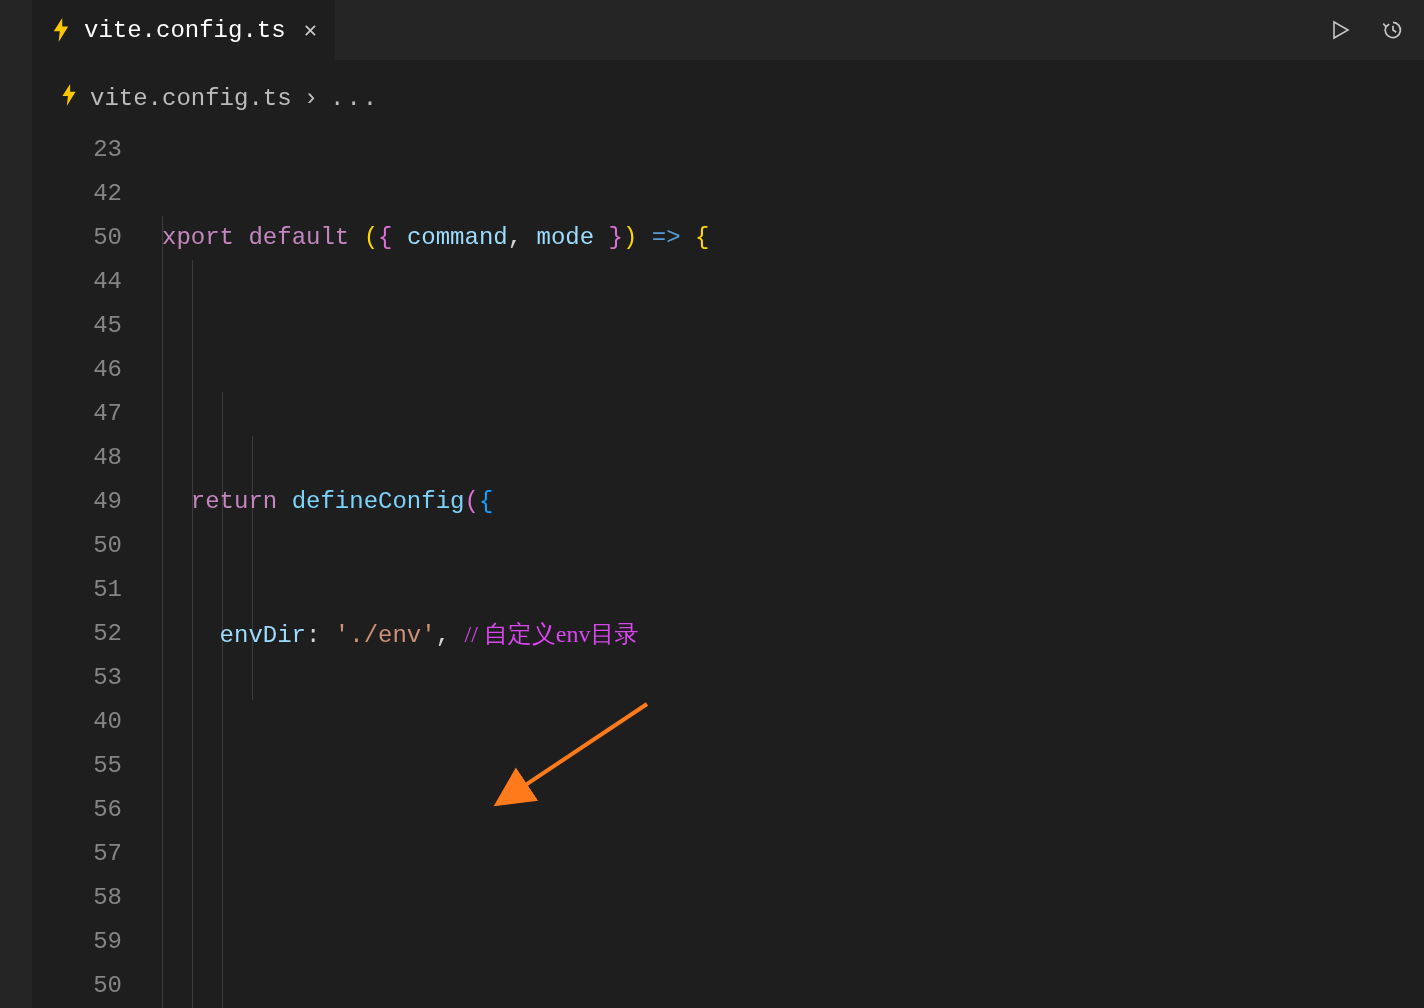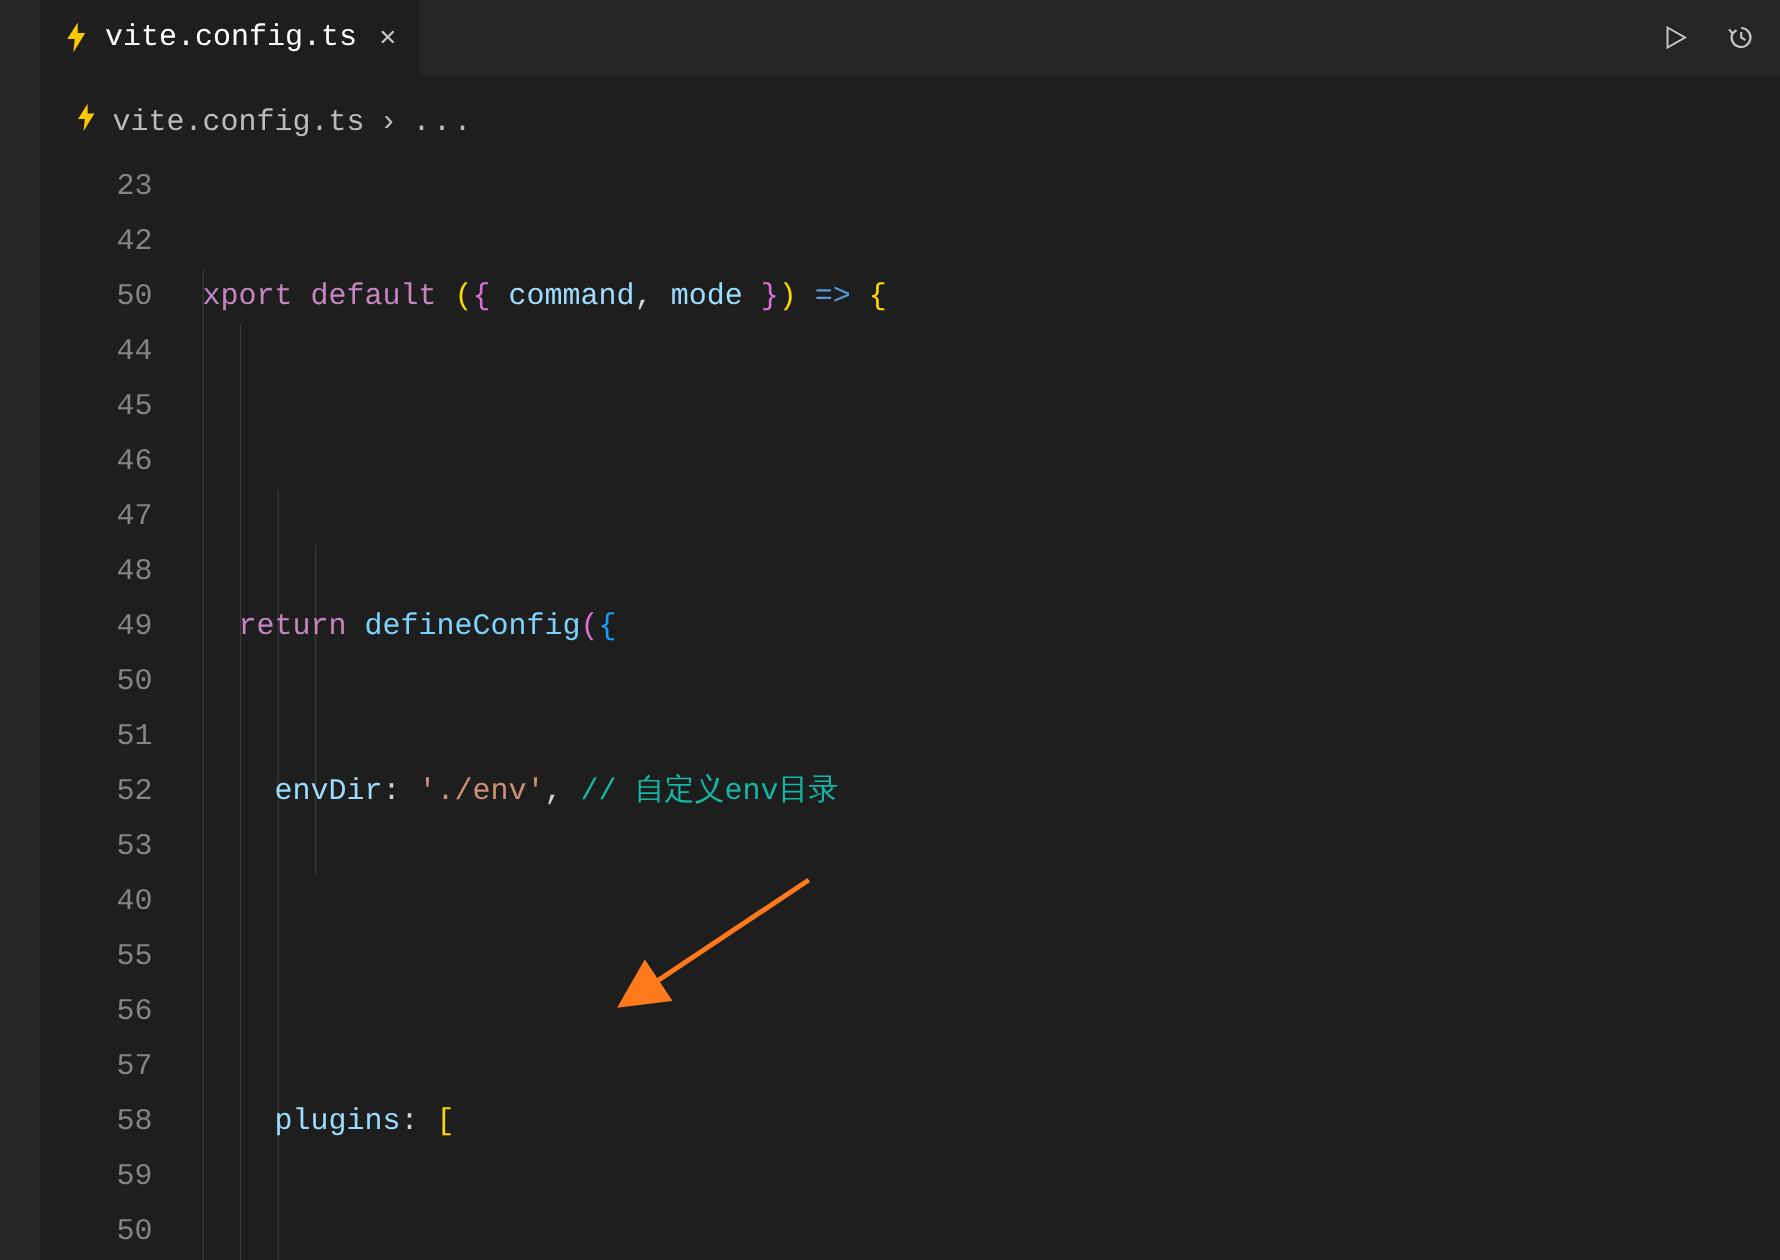--- a/index.html
+++ b/index.html
@@ -106,21 +106,21 @@
     top:0;
     width:1px;
     background:#3b3b3b;
   }
 
   
   .kw   { color:#c586c0;text-align:center; }  
   .fn   { color:#7dd3fc; }  
   .prop { color:#9cdcfe;font-family:Liberation Mono, monospace; }  
   .str  { color:#ce9178;text-align:right; }  
-  .cmt  { color:#14b8a6; }  
+  .cmt  { color:#d946ef;font-family:Liberation Serif, serif; }  
   .punc { color:#d4d4d4; }
   .brkt { color:#ffd700; }  
   .brkt2{ color:#179fff; }  
   .brkt3{ color:#da70d6; }  
   .var  { color:#9cdcfe; }
   .arrow{ color:#569cd6; }
 
   .overlay-arrow {
     position:absolute;
     pointer-events:none;
@@ -197,21 +197,20 @@
   <div class="indent-guide" style="left:160px; top:132px; height:748px;"></div>
   <div class="indent-guide" style="left:190px; top:264px; height:616px;"></div>
   <div class="indent-guide" style="left:220px; top:308px; height:264px;"></div>
 
   <div class="code">
     <div class="line"><span class="kw">xport</span><span class="punc"> </span><span class="kw">default</span><span class="punc"> </span><span class="brkt">(</span><span class="brkt3">{</span><span class="punc"> </span><span class="var">command</span><span class="punc">, </span><span class="var">mode</span><span class="punc"> </span><span class="brkt3">}</span><span class="brkt">)</span><span class="punc"> </span><span class="arrow">=&gt;</span><span class="punc"> </span><span class="brkt">{</span></div>
     <div class="line"></div>
     <div class="line">  <span class="kw">return</span><span class="punc"> </span><span class="fn">defineConfig</span><span class="brkt3">(</span><span class="brkt2">{</span></div>
     <div class="line">    <span class="prop">envDir</span><span class="punc">: </span><span class="str">'./env'</span><span class="punc">, </span><span class="cmt">// 自定义env目录</span></div>
     <div class="line"></div>
-    <div class="line">    <span class="prop">plugins</span><span class="punc">: </span><span class="brkt">[</span></div>
     
     
     
     
     
     
     
     
     
     

